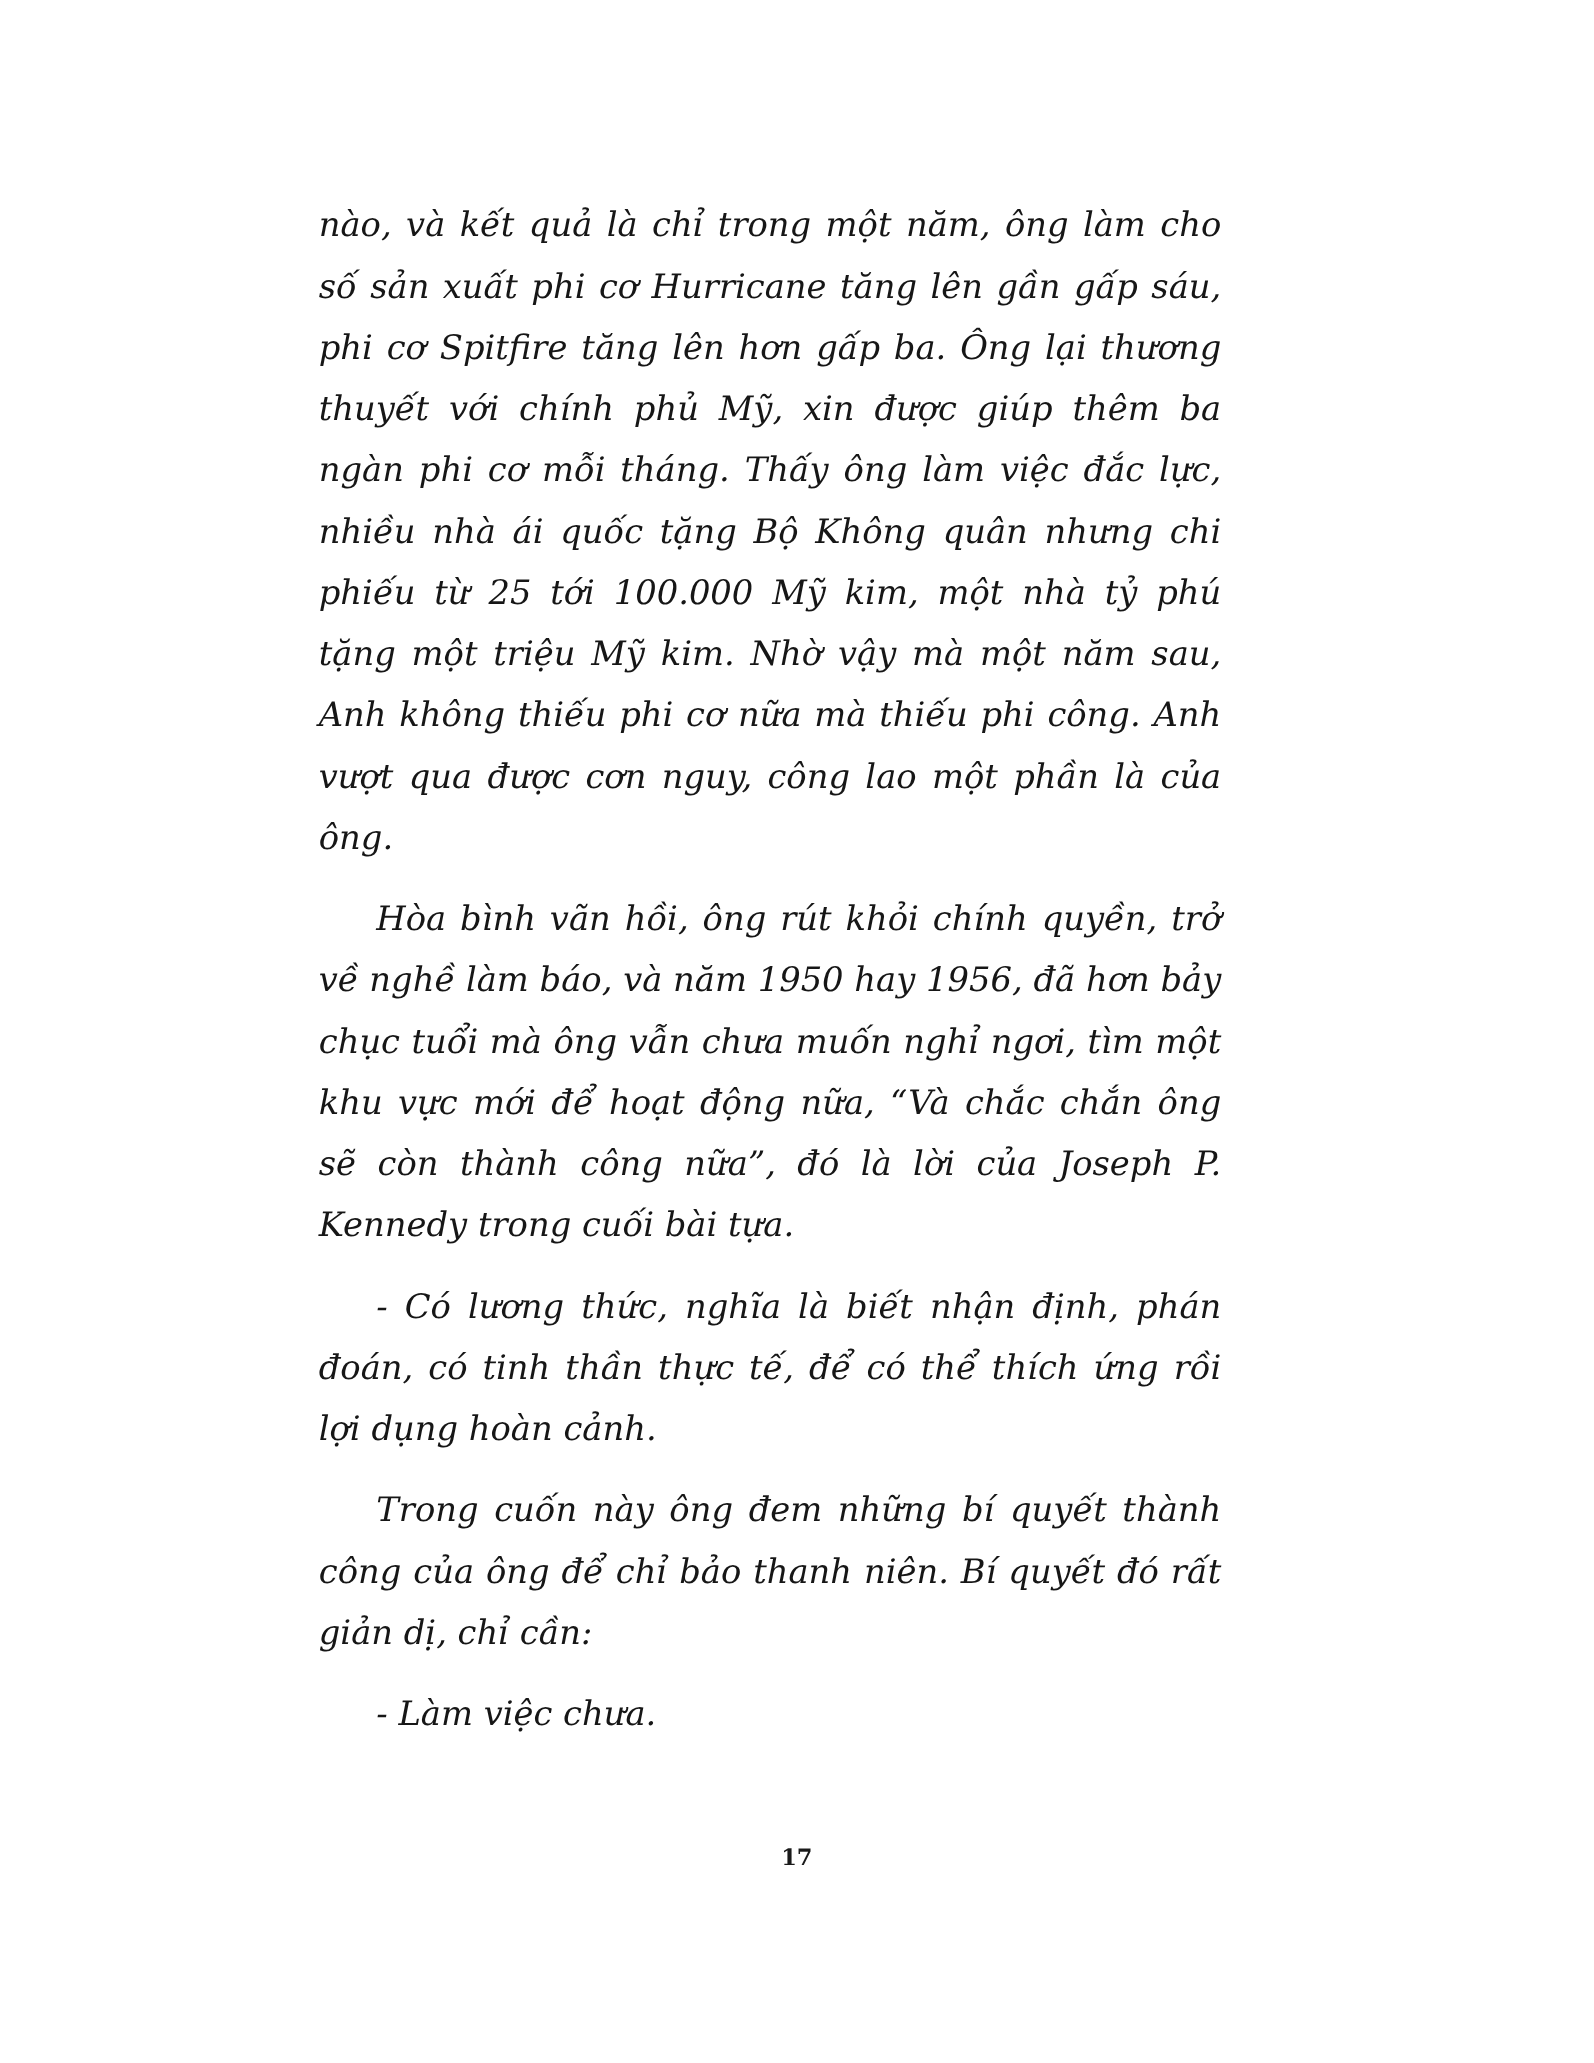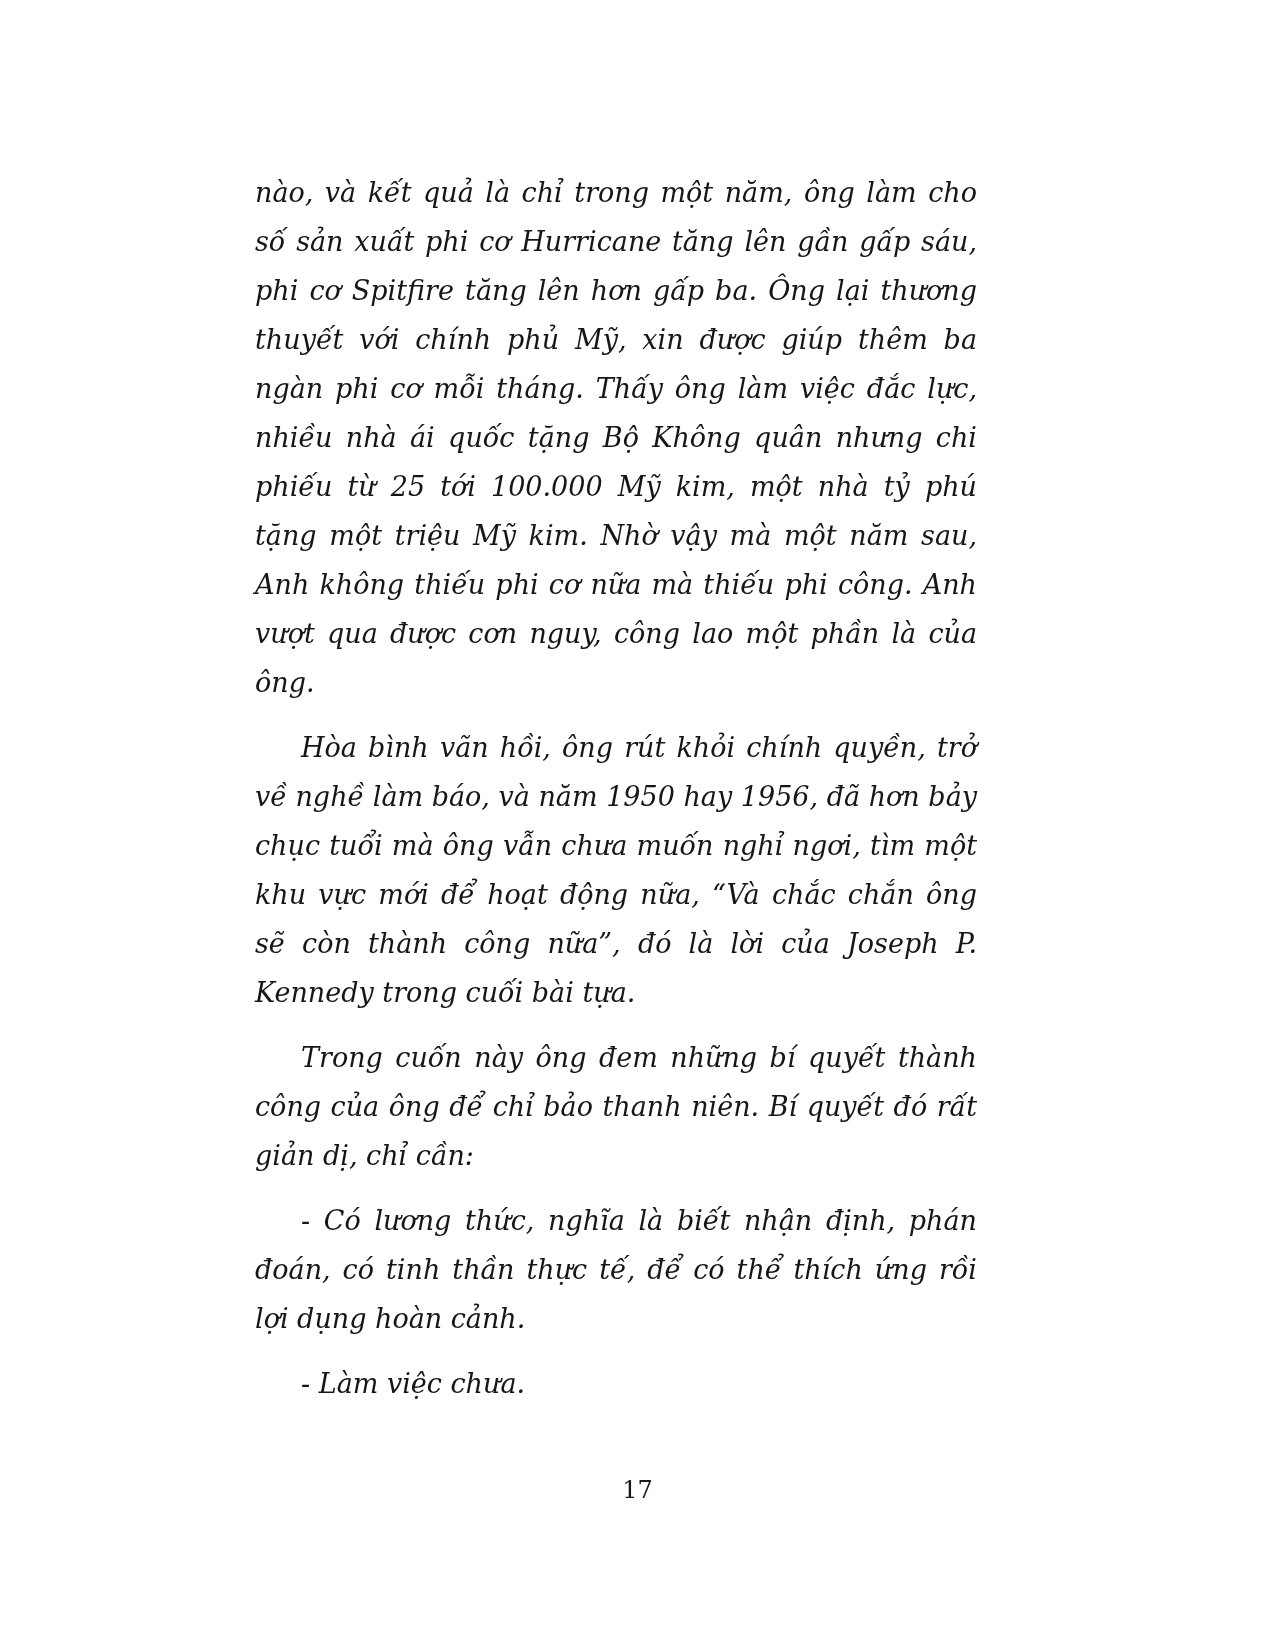--- a/index.html
+++ b/index.html
@@ -15,50 +15,51 @@
     color: #161616;
     overflow: hidden;
   }
   .page {
     position: absolute;
     inset: 0;
   }
   .text-block {
     position: absolute;
     left: 255px;
-    top: 168px;
+    top: 156px;
     width: 722px;
     font-style: italic;
     font-size: 27px;
     line-height: 49px;
     text-align: justify;
   }
   .para {
     margin: 0 0 16px 0;
     text-indent: 46px;
   }
   .para.no-indent {
     text-indent: 0;
   }
   .page-number {
     position: absolute;
     left: 0;
     top: 1476px;
     width: 1275px;
     text-align: center;
     font-style: normal;
-    font-size: 24px;
+    font-size: 18px;
     color: #1a1a1a;
+    font-weight: bold;
   }
 </style>
 </head>
 <body>
 
 <div class="page">
   <main class="text-block">
     <p class="para no-indent">nào, và kết quả là chỉ trong một năm, ông làm cho số sản xuất phi cơ Hurricane tăng lên gần gấp sáu, phi cơ Spitfire tăng lên hơn gấp ba. Ông lại thương thuyết với chính phủ Mỹ, xin được giúp thêm ba ngàn phi cơ mỗi tháng. Thấy ông làm việc đắc lực, nhiều nhà ái quốc tặng Bộ Không quân nhưng chi phiếu từ 25 tới 100.000 Mỹ kim, một nhà tỷ phú tặng một triệu Mỹ kim. Nhờ vậy mà một năm sau, Anh không thiếu phi cơ nữa mà thiếu phi công. Anh vượt qua được cơn nguy, công lao một phần là của ông.</p>
     <p class="para">Hòa bình vãn hồi, ông rút khỏi chính quyền, trở về nghề làm báo, và năm 1950 hay 1956, đã hơn bảy chục tuổi mà ông vẫn chưa muốn nghỉ ngơi, tìm một khu vực mới để hoạt động nữa, “Và chắc chắn ông sẽ còn thành công nữa”, đó là lời của Joseph P. Kennedy trong cuối bài tựa.</p>
+    <p class="para">- Có lương thức, nghĩa là biết nhận định, phán đoán, có tinh thần thực tế, để có thể thích ứng rồi lợi dụng hoàn cảnh.</p>
     <p class="para">Trong cuốn này ông đem những bí quyết thành công của ông để chỉ bảo thanh niên. Bí quyết đó rất giản dị, chỉ cần:</p>
-    <p class="para">- Có lương thức, nghĩa là biết nhận định, phán đoán, có tinh thần thực tế, để có thể thích ứng rồi lợi dụng hoàn cảnh.</p>
     <p class="para">- Làm việc chưa.</p>
   </main>
   <footer class="page-number">17</footer>
 </div>
 
 </body></html>

